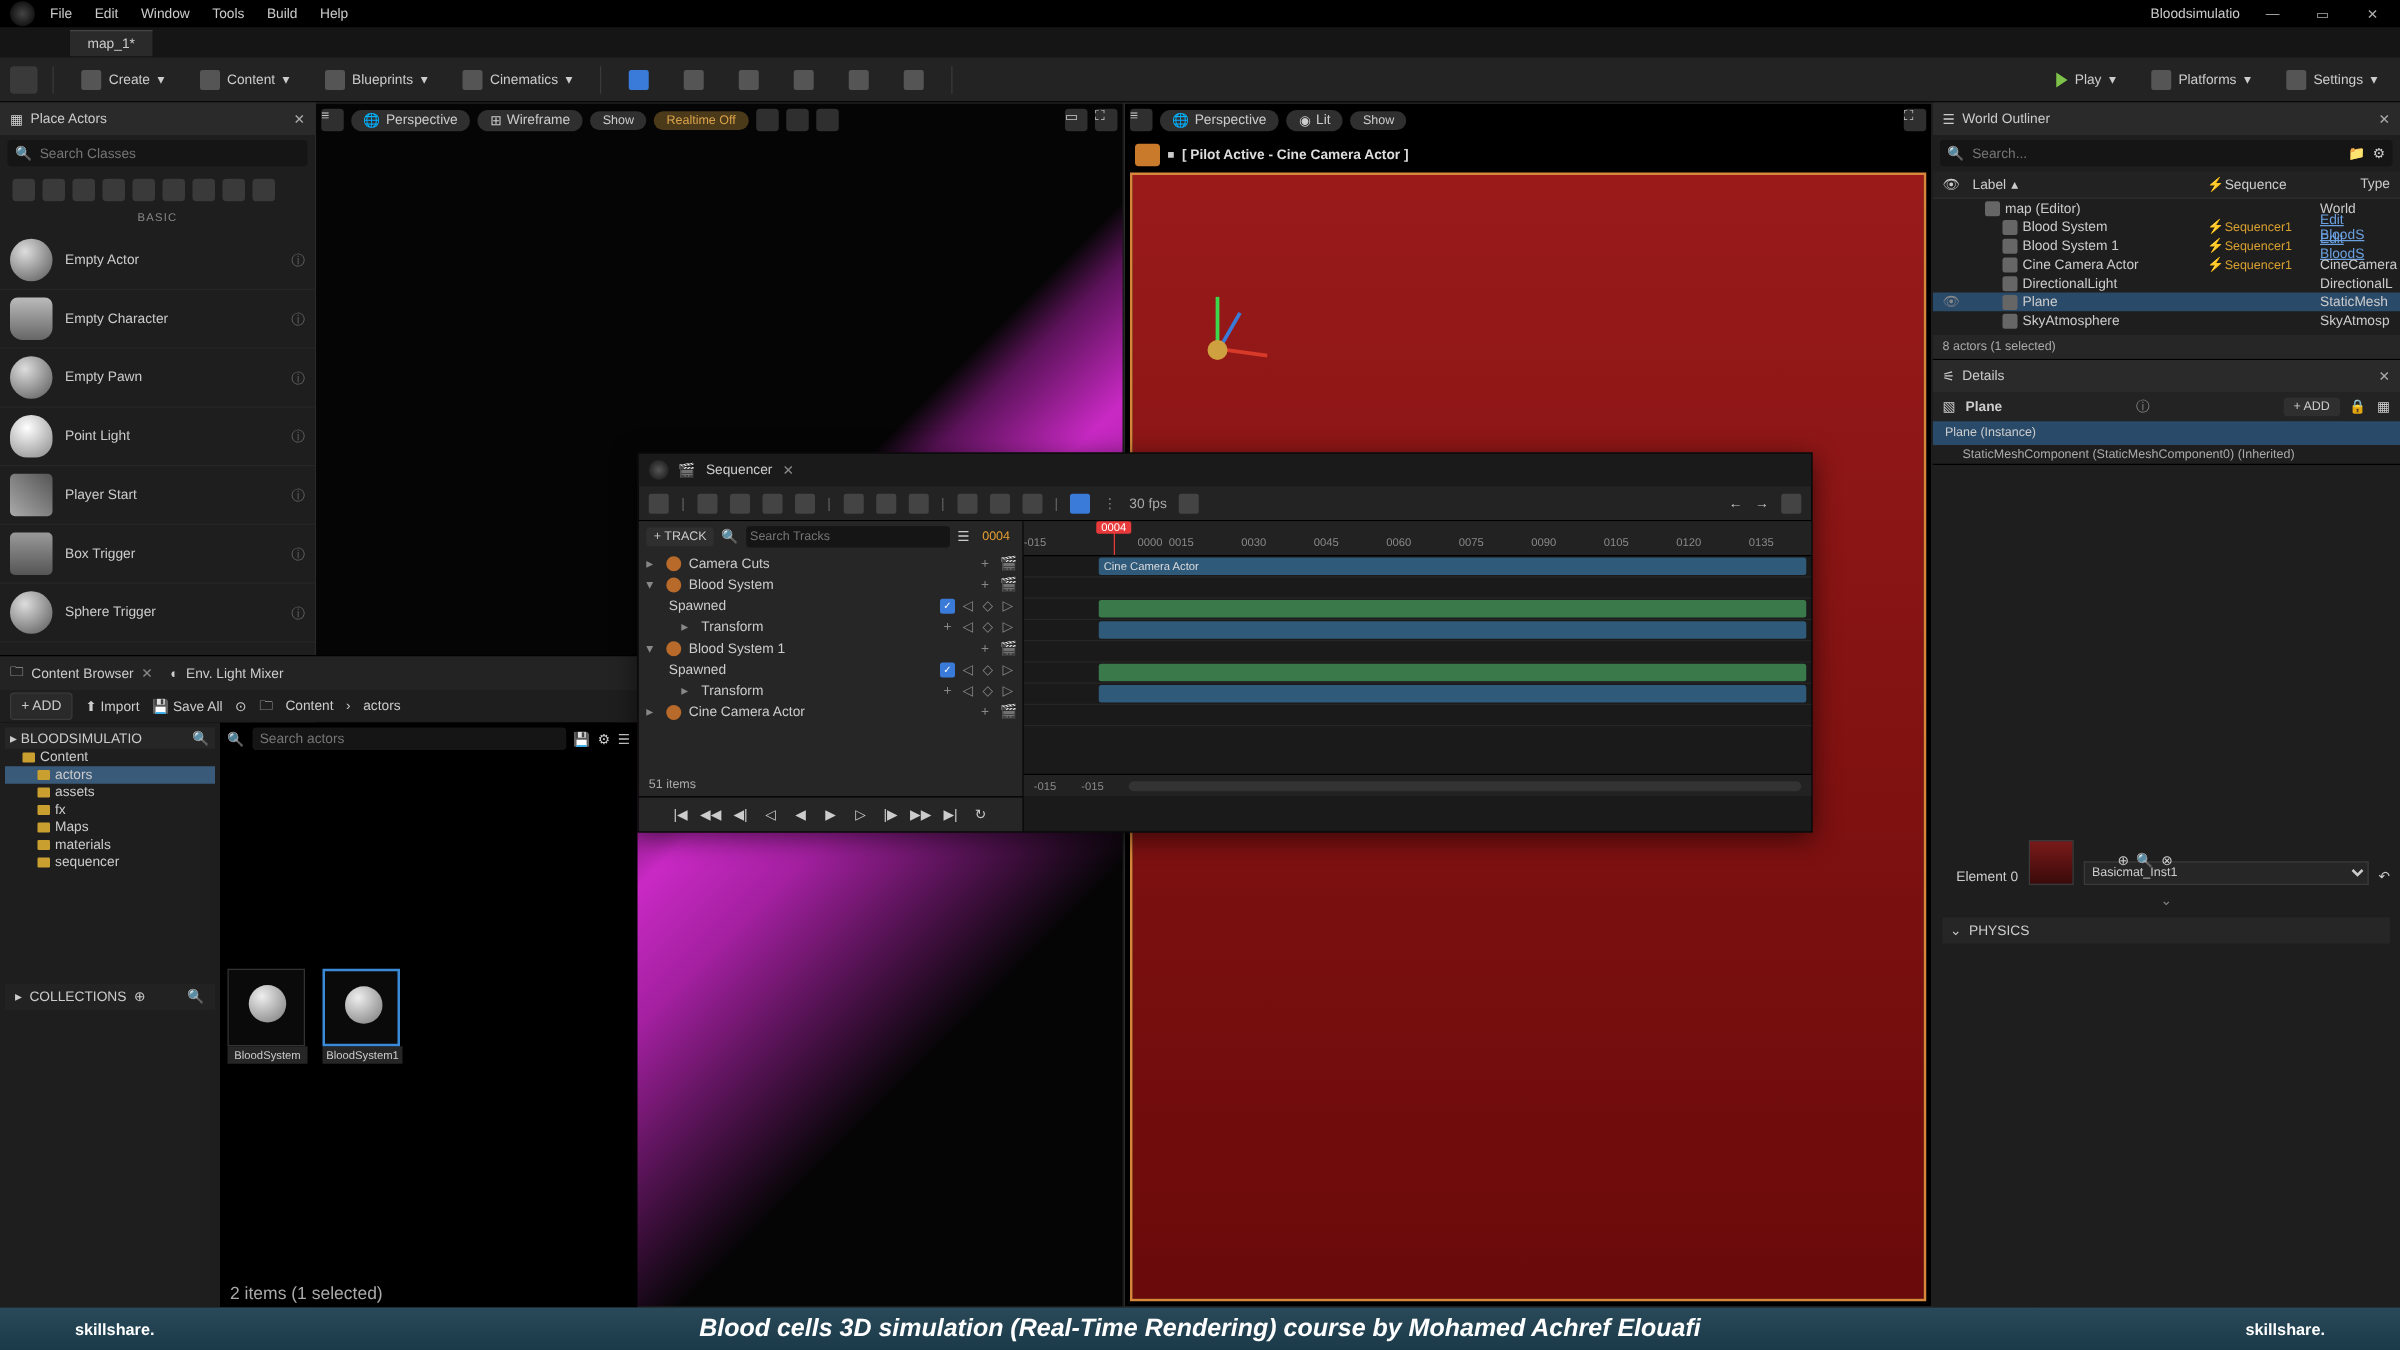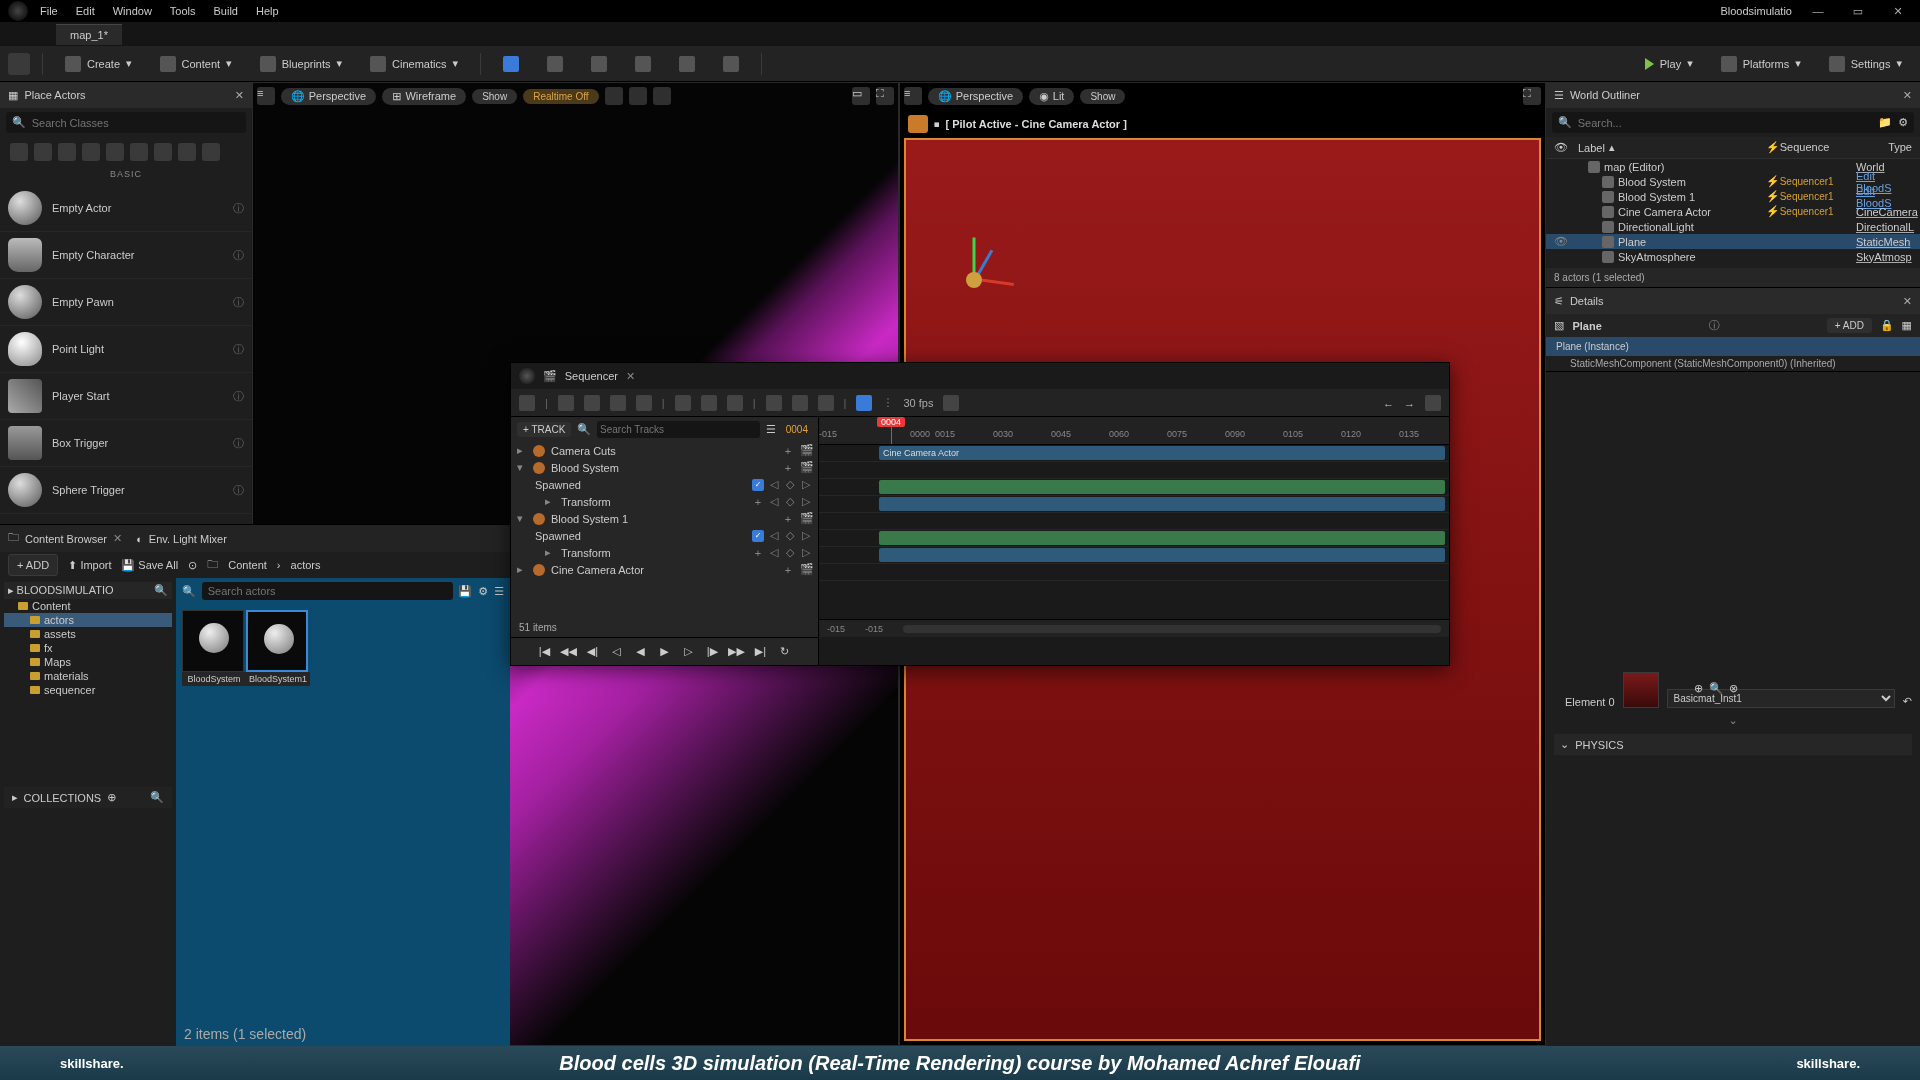--- a/index.html
+++ b/index.html
@@ -76,51 +76,51 @@
 .outliner .cols .c2 { flex:1; display:flex; align-items:center; gap:4px; }
 .outliner .cols .c3 { width:90px; }
 .outliner .cols .c4 { width:56px;text-align:right; }
 .outliner .rows { flex:1; overflow:hidden; }
 .orow { display:flex; align-items:center; padding:1px 8px; font-size:10px; gap:0; height:15px; }
 .orow.sel { background:#2a4a6a; }
 .orow .c1 { width:24px; color:#888; }
 .orow .c2 { flex:1; display:flex; align-items:center; gap:4px; padding-left:var(--ind,0); }
 .orow .c3 { width:90px; color:#d8a030; font-size:10px; }
 .orow .c4 { width:56px; color:#7aaad8; font-size:10px; }
-.orow .c4.plain { color:#aaa;text-decoration:underline; }
+.orow .c4.plain { color:#aaa; }
 .orow .oicon { width:12px; height:12px; background:#666; border-radius:2px; }
 .outliner .status { padding:4px 8px; background:#262626; font-size:10px; color:#aaa; }
 
 
 .details { flex:1; display:flex; flex-direction:column; }
 .details .hdr { display:flex; align-items:center; padding:4px 8px; background:#232323; gap:8px; }
 .details .hdr .name { font-weight:600; }
 .details .hdr .addbtn { margin-left:auto; padding:2px 8px; background:#2f2f2f; border-radius:3px; font-size:10px; cursor:pointer; }
 .details .comp { padding:4px 10px; background:#2a4a6a; font-size:10px; }
 .details .sub { padding:2px 10px 2px 24px; font-size:10px; color:#aaa; border-bottom:1px solid #000; }
 .details .body { flex:1; background:#1e1e1e; position:relative; }
 .details .mat { position:absolute; left:8px; right:8px; top:300px; display:flex; align-items:flex-end; gap:8px;margin-left:11px; }
 .details .mat .sw { width:36px; height:36px; background:linear-gradient(#7a1a1a,#3a0a0a); border:1px solid #3a3a3a; }
 .details .mat select { flex:1; background:#262626; border:1px solid #3a3a3a; color:#ccc; padding:2px; font-size:10px; }
 .details .phys { position:absolute; left:8px; right:8px; top:362px; padding:4px 6px; background:#262626; font-size:10px; display:flex; align-items:center; gap:6px; }
 
 
 .cbrow { position:absolute; left:0; top:524px; width:510px; height:28px; background:#232323; display:flex; align-items:center; padding:0 8px; gap:14px; border-top:1px solid #000; }
 .cbtoolbar { position:absolute; left:0; top:552px; width:510px; height:26px; background:#1e1e1e; display:flex; align-items:center; padding:0 8px; gap:10px; }
-.cbbody { position:absolute; left:0; top:578px; width:510px; bottom:34px; background:#0c4a6e; display:flex; flex-direction:column; }
+.cbbody { position:absolute; left:0; top:578px; width:510px; bottom:34px; background:#000000; display:flex; flex-direction:column; }
 .cbmain { flex:1; display:flex; }
 .cbtree { width:176px; background:#1e1e1e; padding:4px 4px; overflow:hidden; }
 .cbtree .troot { font-size:10px; padding:2px 4px; color:#ddd; background:#262626; display:flex; align-items:center; justify-content:space-between; }
 .cbtree .ti { font-size:10px; padding:1px 4px 1px 14px; display:flex; align-items:center; gap:4px; }
 .cbtree .ti.sel { background:#3a5a7a; }
 .cbtree .fico { width:10px; height:8px; background:#c9a030; border-radius:1px; }
 .cbgrid { flex:1; display:flex; flex-direction:column; }
 .cbsearch { display:flex; align-items:center; gap:6px; padding:4px 6px; }
 .cbsearch input { flex:1; background:#151515; border:none; color:#888; padding:3px 6px; border-radius:3px; outline:none; }
-.cbitems { flex:1; display:flex; gap:0; padding:6px; align-items:flex-start; }
+.cbitems { flex:1; display:flex; gap:12px; padding:6px; align-items:center; }
 .asset { width:64px; text-align:center; cursor:pointer; }
 .asset .th { width:62px; height:62px; background:#0a0a0a; border:1px solid #333; position:relative; }
 .asset.sel .th { border:2px solid #3a8ad8; }
 .asset .th .ball { width:30px; height:30px; border-radius:50%; background:radial-gradient(circle at 35% 30%,#eee,#777); position:absolute; left:16px; top:12px; }
 .asset .lab { font-size:9px; padding:2px 0; background:#262626; }
 .cbstatus { padding:4px 8px; font-size:14px; color:#aaa; }
 .cbcollections { padding:4px 8px; font-size:10px; color:#aaa; background:#222; display:flex; align-items:center; gap:6px; }
 
 
 .bottombar { position:absolute; left:0; right:0; bottom:0; height:34px; background:#151515; display:flex; align-items:center; padding:0 8px; gap:12px; }

